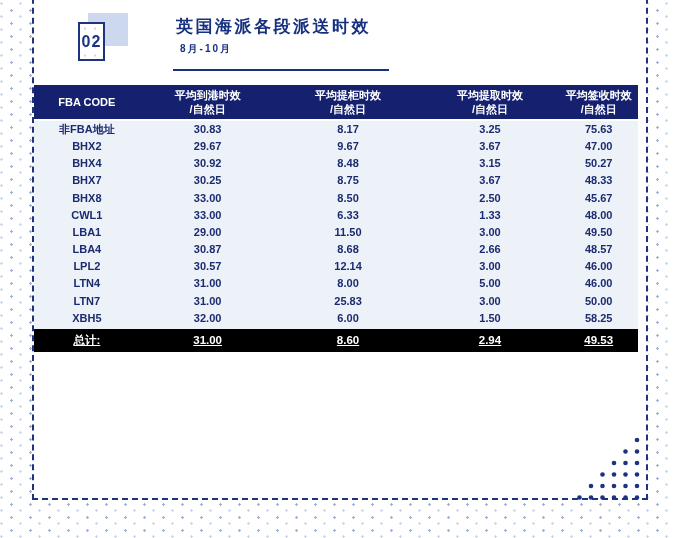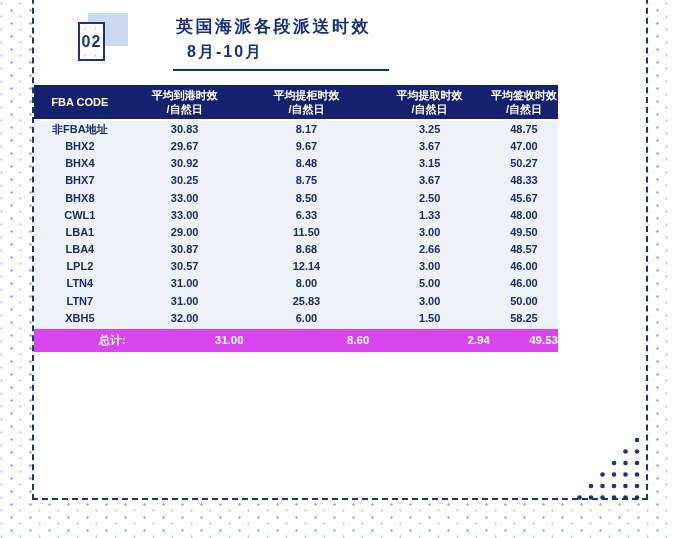--- a/index.html
+++ b/index.html
@@ -27,44 +27,45 @@
     background-image:radial-gradient(circle,#cdd9ee 1px, transparent 1.25px);
     background-size:10px 9px;
     display:flex; align-items:center; justify-content:center;
     font-weight:bold; font-size:16px; color:#1d3380; letter-spacing:1px;
   }
   .title {
     position:absolute; left:176px; top:15px;
     color:#17307f; font-weight:bold; font-size:17px; letter-spacing:2.5px;
   }
   .subtitle {
-    position:absolute; left:187px; top:42px;
-    color:#17307f; font-weight:bold; font-size:16px; letter-spacing:2px;
+    position:absolute; left:180px; top:42px;
+    color:#17307f; font-weight:bold; font-size:10px; letter-spacing:2px;
   }
   .title-underline { position:absolute; left:173px; top:69px; width:216px; height:2px; background:#17307f; }
 
   table.timeliness {
-    position:absolute; left:34px; top:85px; width:524px;
+    position:absolute; left:34px; top:85px; width:604px;
     border-collapse:separate; border-spacing:0; table-layout:fixed;
   }
   thead th {
     background:#15216f; color:#ffffff; font-size:11px; font-weight:bold;
     height:36px; vertical-align:middle; text-align:center; padding:0;
     border-bottom:2px solid #ffffff;
   }
   thead th div { line-height:1.3; }
   tbody td {
     background:#edf1f8; color:#1b2b6f; font-weight:bold; font-size:11px;
     text-align:center; height:17.15px; line-height:17.15px; padding:0;
     white-space:nowrap;
   }
   tfoot td {
-    background:#d946ef; color:#ffffff; font-weight:bold; font-size:11.5px;
-    text-align:right; height:23px; line-height:23px; padding:0;
+    background:#000000; color:#ffffff; font-weight:bold; font-size:11.5px;
+    text-align:center; height:23px; line-height:23px; padding:0;
     border-top:2px solid #edf1f8;
+    text-decoration:underline;
   }
   .tri-dots { position:absolute; left:568px; top:436px; }
 </style>
 </head>
 <body>
 
 <div class="dots-bg"></div>
 <div class="card"></div>
 
 <div class="badge-sq"></div>
@@ -106,21 +107,21 @@
           <div>/自然日</div>
         </th>
       </tr>
   </thead>
   <tbody>
       <tr>
         <td>非FBA地址</td>
         <td>30.83</td>
         <td>8.17</td>
         <td>3.25</td>
-        <td>48.75</td>
+        <td>75.63</td>
       </tr>
       <tr>
         <td>BHX2</td>
         <td>29.67</td>
         <td>9.67</td>
         <td>3.67</td>
         <td>47.00</td>
       </tr>
       <tr>
         <td>BHX4</td>

